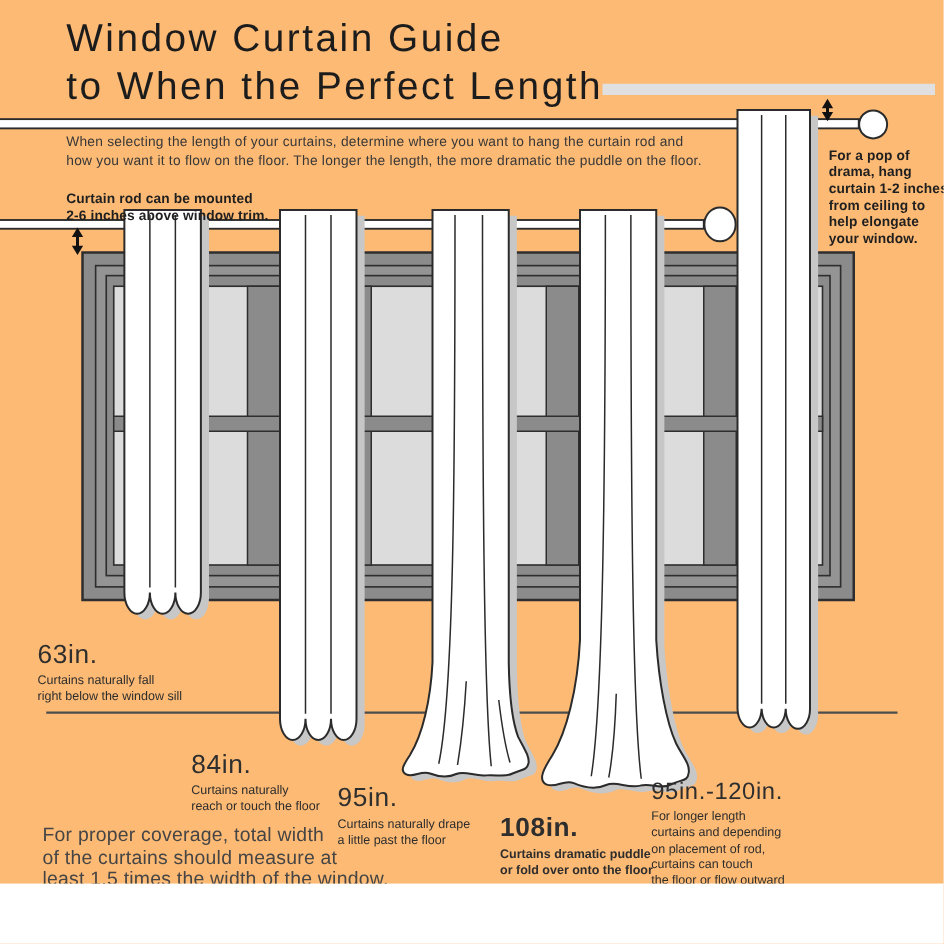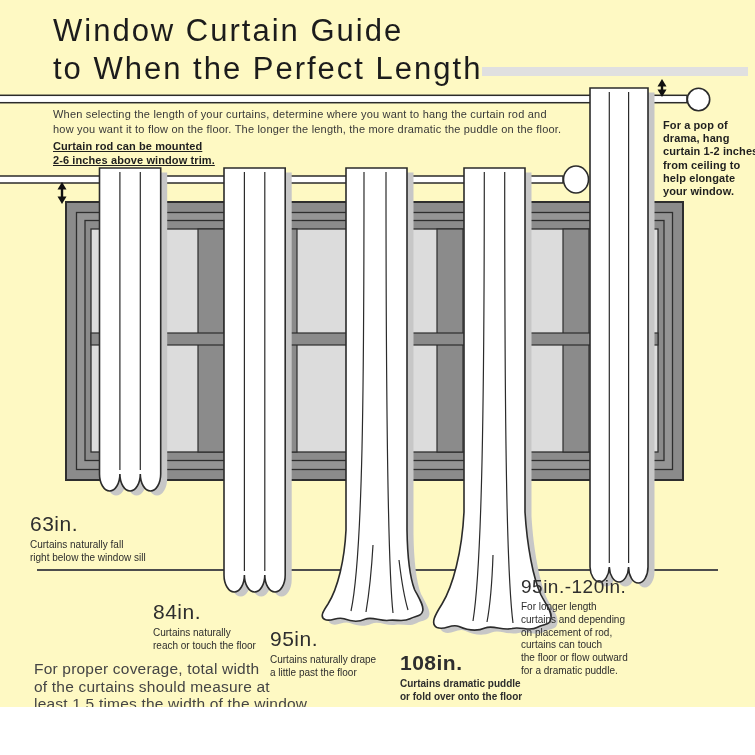--- a/index.html
+++ b/index.html
@@ -1,24 +1,24 @@
 <!DOCTYPE html>
 <html><head>
 <meta charset="utf-8">
 <style>
   html,body{margin:0;padding:0;background:#fff;}
-  .stage{position:relative;width:755px;height:707px;background:#fef9c3;overflow:hidden;
+  .stage{position:relative;width:755px;height:707px;background:#fdba74;overflow:hidden;
          font-family:"Liberation Sans", sans-serif;color:#1d1d1d;}
   .abs{position:absolute;}
   .pre{white-space:pre;}
   .title{left:53px;top:12px;font-size:31px;line-height:38px;letter-spacing:2px;color:#1c1c1c;}
   .ceiling-bar{left:482px;top:67px;width:266px;height:9px;background:#e0e0e0;}
   .intro{left:53px;top:107px;font-size:11px;line-height:15.3px;color:#383838;letter-spacing:.2px;}
   .note{font-size:11px;font-weight:bold;color:#1f1f1f;letter-spacing:.1px;}
-  .rod-note{left:53px;top:139px;line-height:14px;text-decoration:underline;}
+  .rod-note{left:53px;top:152px;line-height:14px;}
   .ceiling-note{left:663px;top:119px;line-height:13.2px;}
   .scene{position:absolute;left:0;top:0;}
   .curtain-label{width:200px;text-align:left;color:#2e2e2e;}
   .curtain-label .num{font-size:21px;letter-spacing:.5px;margin-bottom:3px;}
   .curtain-label .num.small-num{font-size:19px;}
   .curtain-label .desc{font-size:10px;line-height:12.8px;color:#2d2d2d;}
   .footer{left:34px;top:660px;font-size:15.5px;line-height:17.6px;font-weight:normal;color:#454545;letter-spacing:.2px;}
 </style>
 </head>
 <body>
@@ -132,21 +132,21 @@
     <div class="desc pre">Curtains naturally drape
 a little past the floor</div>
   </div>
 
   <div class="abs curtain-label" style="left:400px;top:651px;font-weight:bold;">
     <div class="num">108in.</div>
     <div class="desc pre">Curtains dramatic puddle
 or fold over onto the floor</div>
   </div>
 
-  <div class="abs curtain-label" style="left:521px;top:576px;">
+  <div class="abs curtain-label" style="left:521px;top:623px;">
     <div class="num small-num">95in.-120in.</div>
     <div class="desc pre">For longer length
 curtains and depending
 on placement of rod,
 curtains can touch
 the floor or flow outward
 for a dramatic puddle.</div>
   </div>
 
   <div class="abs footer pre">For proper coverage, total width

